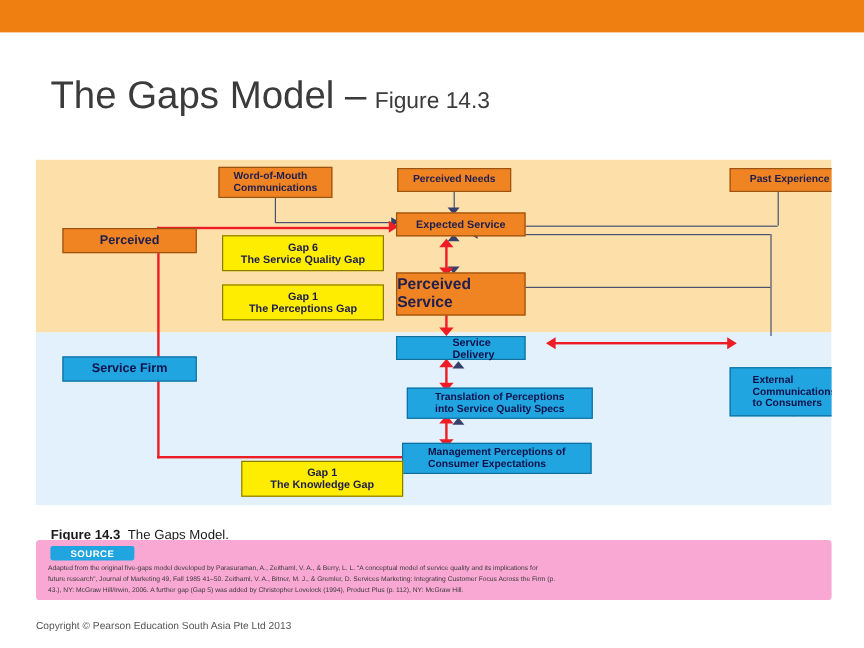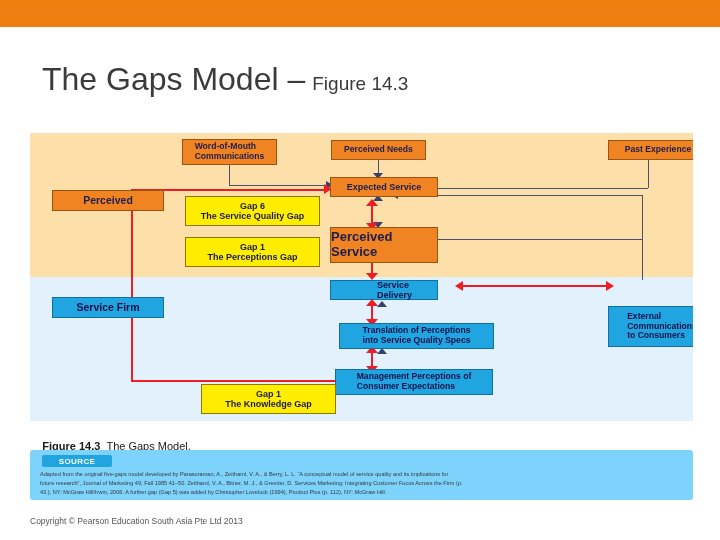--- a/index.html
+++ b/index.html
@@ -56,21 +56,21 @@
              border-right:8px solid #ee1c25;}
   .rtri-right{border-top:5px solid transparent;border-bottom:5px solid transparent;
               border-left:8px solid #ee1c25;}
 
   
   .caption{position:absolute;left:30px;top:428px;font-size:11px;color:#1a1a1a;white-space:pre;}
   .caption b{font-weight:bold;}
 
   
   .srcbox{position:absolute;left:30px;top:450px;width:663px;height:50px;
-          background:#7dd3fc;border-radius:3px;overflow:hidden;}
+          background:#f9a8d4;border-radius:3px;overflow:hidden;}
   .srctab{position:absolute;left:12px;top:5px;width:70px;height:12px;background:#21a5e1;
           border-radius:2px;color:#ffffff;font-size:8px;font-weight:bold;
           display:flex;align-items:center;justify-content:center;letter-spacing:.4px;}
   .srctxt{position:absolute;left:10px;top:20px;width:645px;font-size:5.6px;
           line-height:1.62;color:#3a3a3a;}
 
   
   .footer{position:absolute;left:30px;top:516px;font-size:8.5px;color:#555555;white-space:pre;}
 </style>
 </head>

